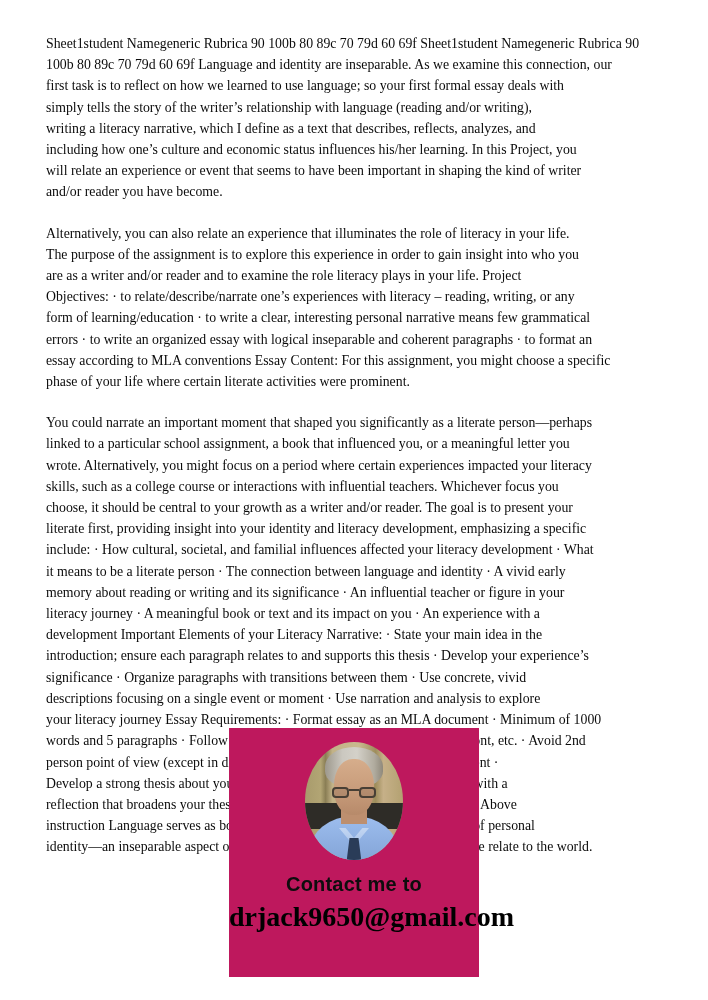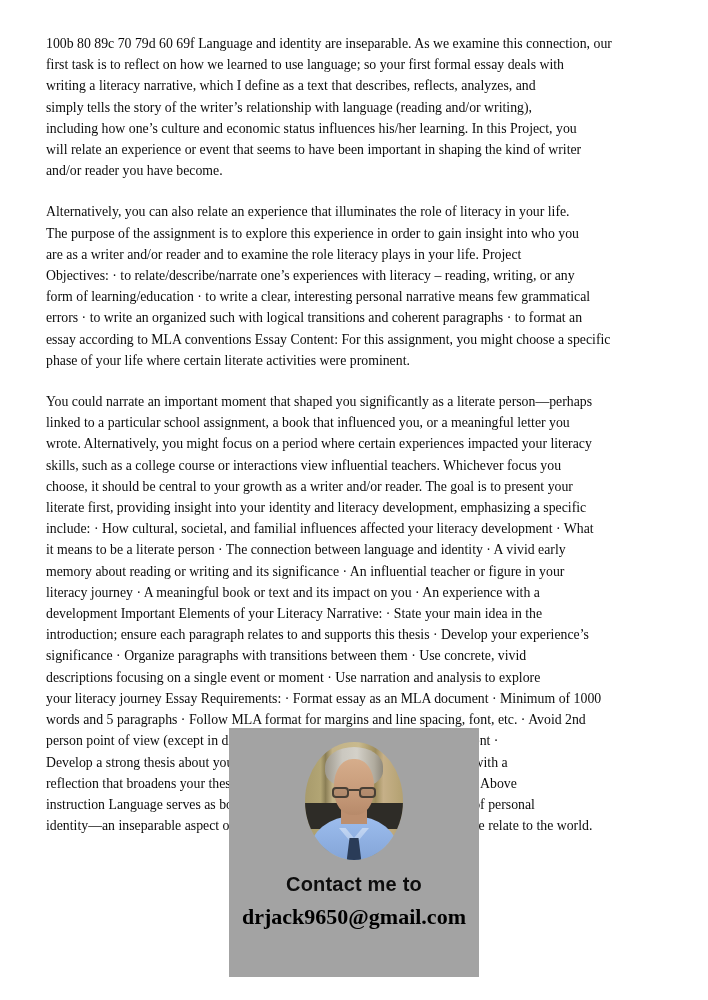--- a/index.html
+++ b/index.html
@@ -25,21 +25,21 @@
   .para { margin: 0 0 20px 0; }
   .line { white-space: nowrap; }
 
   
   .overlay {
     position: absolute;
     left: 229px;
     top: 728px;
     width: 250px;
     height: 249px;
-    background: #a3a3a3;
+    background: #be185d;
     text-align: center;
     box-sizing: border-box;
   }
 
   
   .avatar {
     width: 98px;
     height: 118px;
     border-radius: 50%;
     margin: 14px auto 0 auto;
@@ -109,56 +109,57 @@
     font-weight: 700;
     font-size: 20px;
     line-height: 27px;
     color: #0d0d0d;
     letter-spacing: 0.2px;
   }
   .contact-email {
     margin-top: 6px;
     font-family: "Liberation Serif", serif;
     font-weight: 700;
-    font-size: 22px;
+    font-size: 28px;
     line-height: 26px;
     color: #000000;
   }
 </style>
 </head>
 <body>
 
 <div class="doc">
 
   <div class="para">
+    <div class="line">Sheet1student Namegeneric Rubrica 90 100b 80 89c 70 79d 60 69f Sheet1student Namegeneric Rubrica 90</div>
     <div class="line">100b 80 89c 70 79d 60 69f Language and identity are inseparable. As we examine this connection, our</div>
     <div class="line">first task is to reflect on how we learned to use language; so your first formal essay deals with</div>
+    <div class="line">simply tells the story of the writer’s relationship with language (reading and/or writing),</div>
     <div class="line">writing a literacy narrative, which I define as a text that describes, reflects, analyzes, and</div>
-    <div class="line">simply tells the story of the writer’s relationship with language (reading and/or writing),</div>
     <div class="line">including how one’s culture and economic status influences his/her learning. In this Project, you</div>
     <div class="line">will relate an experience or event that seems to have been important in shaping the kind of writer</div>
     <div class="line">and/or reader you have become.</div>
   </div>
 
   <div class="para">
     <div class="line">Alternatively, you can also relate an experience that illuminates the role of literacy in your life.</div>
     <div class="line">The purpose of the assignment is to explore this experience in order to gain insight into who you</div>
     <div class="line">are as a writer and/or reader and to examine the role literacy plays in your life. Project</div>
     <div class="line">Objectives: · to relate/describe/narrate one’s experiences with literacy – reading, writing, or any</div>
     <div class="line">form of learning/education · to write a clear, interesting personal narrative means few grammatical</div>
-    <div class="line">errors · to write an organized such with logical transitions and coherent paragraphs · to format an</div>
+    <div class="line">errors · to write an organized essay with logical inseparable and coherent paragraphs · to format an</div>
     <div class="line">essay according to MLA conventions Essay Content: For this assignment, you might choose a specific</div>
     <div class="line">phase of your life where certain literate activities were prominent.</div>
   </div>
 
   <div class="para">
     <div class="line">You could narrate an important moment that shaped you significantly as a literate person—perhaps</div>
     <div class="line">linked to a particular school assignment, a book that influenced you, or a meaningful letter you</div>
     <div class="line">wrote. Alternatively, you might focus on a period where certain experiences impacted your literacy</div>
-    <div class="line">skills, such as a college course or interactions view influential teachers. Whichever focus you</div>
+    <div class="line">skills, such as a college course or interactions with influential teachers. Whichever focus you</div>
     <div class="line">choose, it should be central to your growth as a writer and/or reader. The goal is to present your</div>
     <div class="line">literate first, providing insight into your identity and literacy development, emphasizing a specific</div>
     <div class="line">include: · How cultural, societal, and familial influences affected your literacy development · What</div>
     <div class="line">it means to be a literate person · The connection between language and identity · A vivid early</div>
     <div class="line">memory about reading or writing and its significance · An influential teacher or figure in your</div>
     <div class="line">literacy journey · A meaningful book or text and its impact on you · An experience with a</div>
     <div class="line">development Important Elements of your Literacy Narrative: · State your main idea in the</div>
     <div class="line">introduction; ensure each paragraph relates to and supports this thesis · Develop your experience’s</div>
     <div class="line">significance · Organize paragraphs with transitions between them · Use concrete, vivid</div>
     <div class="line">descriptions focusing on a single event or moment · Use narration and analysis to explore</div>

